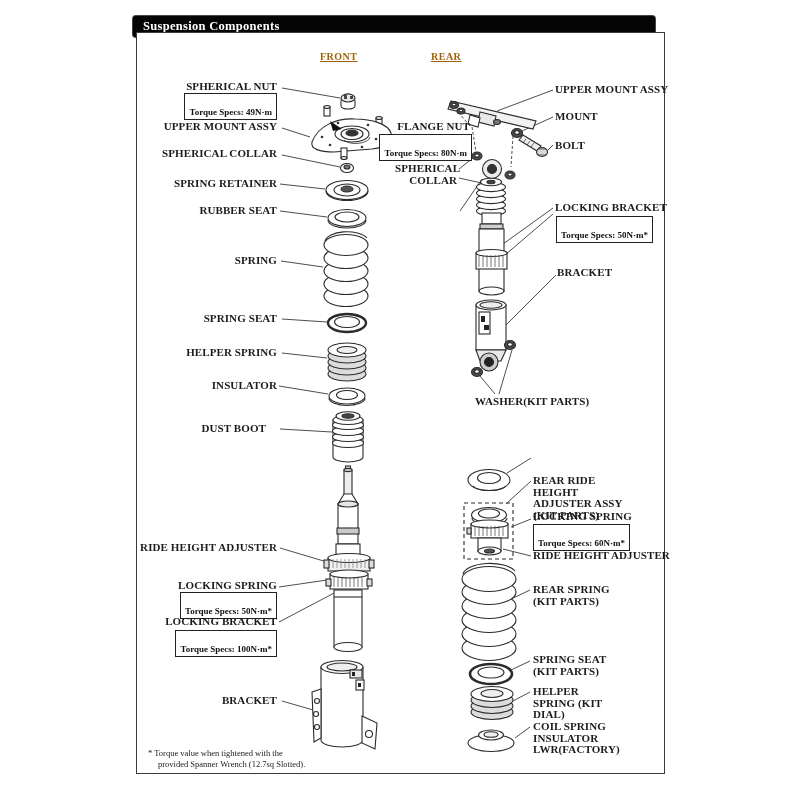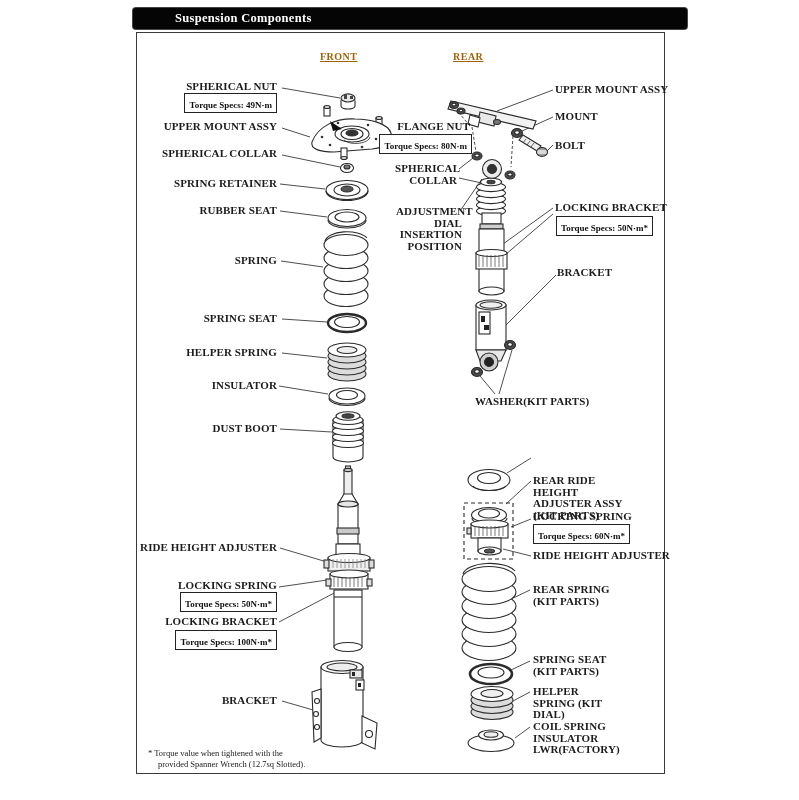--- a/index.html
+++ b/index.html
@@ -1,31 +1,31 @@
 <!DOCTYPE html>
 <html><head>
 <meta charset="utf-8">
 <style>
   html,body{margin:0;padding:0;background:#fff;}
   #canvas{position:relative;width:799px;height:800px;background:#fff;overflow:hidden;
           font-family:"Liberation Serif",serif;}
-  #header-bar{position:absolute;left:133px;top:8px;width:522px;height:21px;background:#050505;
-              border-radius:3px;box-shadow:0 0 0 1px #444;padding-left:32px;}
+  #header-bar{position:absolute;left:133px;top:16px;width:522px;height:21px;background:#050505;
+              border-radius:3px;box-shadow:0 0 0 1px #444;}
   #header-bar span{display:block;padding-left:10px;line-height:21px;color:#fff;
                    font-weight:bold;font-size:12.5px;letter-spacing:.3px;}
   #page-frame{position:absolute;left:136px;top:32px;width:527px;height:740px;
               border:1.5px solid #3a3a3a;background:#fff;}
   .heading{position:absolute;font-weight:bold;font-size:10px;color:#a16207;
            text-decoration:underline;letter-spacing:.5px;white-space:nowrap;text-align:center;}
   .lbl{position:absolute;font-weight:bold;font-size:11px;line-height:11.5px;color:#1c1c1c;
        letter-spacing:.1px;}
   .nw{white-space:nowrap;}
   .r{text-align:right;}
   .torque{position:absolute;font-weight:bold;font-size:9px;color:#101010;border:1.2px solid #222;
-          background:#fff;padding:6px 4px 2px;white-space:nowrap;}
+          background:#fff;padding:13px 4px 2px;white-space:nowrap;}
   .footnote{position:absolute;font-size:8.5px;color:#222;white-space:nowrap;font-weight:normal;}
   svg{position:absolute;left:0;top:0;}
 </style>
 </head>
 <body>
 
 <div id="canvas">
 
   <div id="header-bar">
     <span>Suspension Components</span>
@@ -317,47 +317,46 @@
 
       <g>
         <ellipse cx="491" cy="743" rx="23" ry="8.5"></ellipse>
         <ellipse cx="491" cy="735" rx="12.5" ry="5"></ellipse>
         <ellipse cx="491" cy="734.5" rx="7" ry="2.8" fill="#eee"></ellipse>
       </g>
     </g>
   </svg>
 
   <div class="heading" style="left:320px;top:51px;">FRONT</div>
-  <div class="heading" style="left:453px;top:51px;">REAR</div>
+  <div class="heading" style="left:431px;top:51px;">REAR</div>
 
   <div class="lbl r nw" style="right:522px;top:81px;">SPHERICAL NUT</div>
   <div class="torque" style="right:522px;top:93px;">Torque Specs: 49N·m</div>
   <div class="lbl r nw" style="right:522px;top:121px;">UPPER MOUNT ASSY</div>
   <div class="lbl r nw" style="right:522px;top:148px;">SPHERICAL COLLAR</div>
   <div class="lbl r nw" style="right:522px;top:178px;">SPRING RETAINER</div>
   <div class="lbl r nw" style="right:522px;top:205px;">RUBBER SEAT</div>
   <div class="lbl r nw" style="right:522px;top:255px;">SPRING</div>
   <div class="lbl r nw" style="right:522px;top:313px;">SPRING SEAT</div>
   <div class="lbl r nw" style="right:522px;top:347px;">HELPER SPRING</div>
   <div class="lbl r nw" style="right:522px;top:380px;">INSULATOR</div>
-  <div class="lbl r nw" style="right:522px;top:423px;">DUST BOOT</div>
+  <div class="lbl r nw" style="right:533px;top:423px;">DUST BOOT</div>
   <div class="lbl r nw" style="right:522px;top:542px;">RIDE HEIGHT ADJUSTER</div>
   <div class="lbl r nw" style="right:522px;top:580px;">LOCKING SPRING</div>
   <div class="torque" style="right:522px;top:592px;">Torque Specs: 50N·m*</div>
   <div class="lbl r nw" style="right:522px;top:616px;">LOCKING BRACKET</div>
   <div class="torque" style="right:522px;top:630px;">Torque Specs: 100N·m*</div>
   <div class="lbl r nw" style="right:522px;top:695px;">BRACKET</div>
 
   <div class="lbl nw" style="left:555px;top:84px;">UPPER MOUNT ASSY</div>
   <div class="lbl nw" style="left:555px;top:111px;">MOUNT</div>
   <div class="lbl nw" style="left:555px;top:140px;">BOLT</div>
   <div class="lbl r nw" style="right:329px;top:121px;">FLANGE NUT</div>
   <div class="torque" style="right:327px;top:134px;">Torque Specs: 80N·m</div>
   <div class="lbl r" style="right:342px;top:163px;width:62px;">SPHERICAL COLLAR</div>
-  <div class="lbl r" style="right:337px;top:206px;width:66px;">ADJUSTMENT DIAL INSERTION POSITION</div>
   <div class="lbl nw" style="left:555px;top:202px;">LOCKING BRACKET</div>
   <div class="torque" style="left:556px;top:216px;">Torque Specs: 50N·m*</div>
   <div class="lbl nw" style="left:557px;top:267px;">BRACKET</div>
   <div class="lbl nw" style="left:475px;top:396px;">WASHER(KIT PARTS)</div>
 
   <div class="lbl" style="left:533px;top:475px;width:100px;">REAR RIDE HEIGHT ADJUSTER ASSY (KIT PARTS)</div>
   <div class="lbl nw" style="left:533px;top:511px;">LOCKING SPRING</div>
   <div class="torque" style="left:533px;top:524px;">Torque Specs: 60N·m*</div>
   <div class="lbl nw" style="left:533px;top:550px;">RIDE HEIGHT ADJUSTER</div>
   <div class="lbl" style="left:533px;top:584px;width:80px;">REAR SPRING (KIT PARTS)</div>

